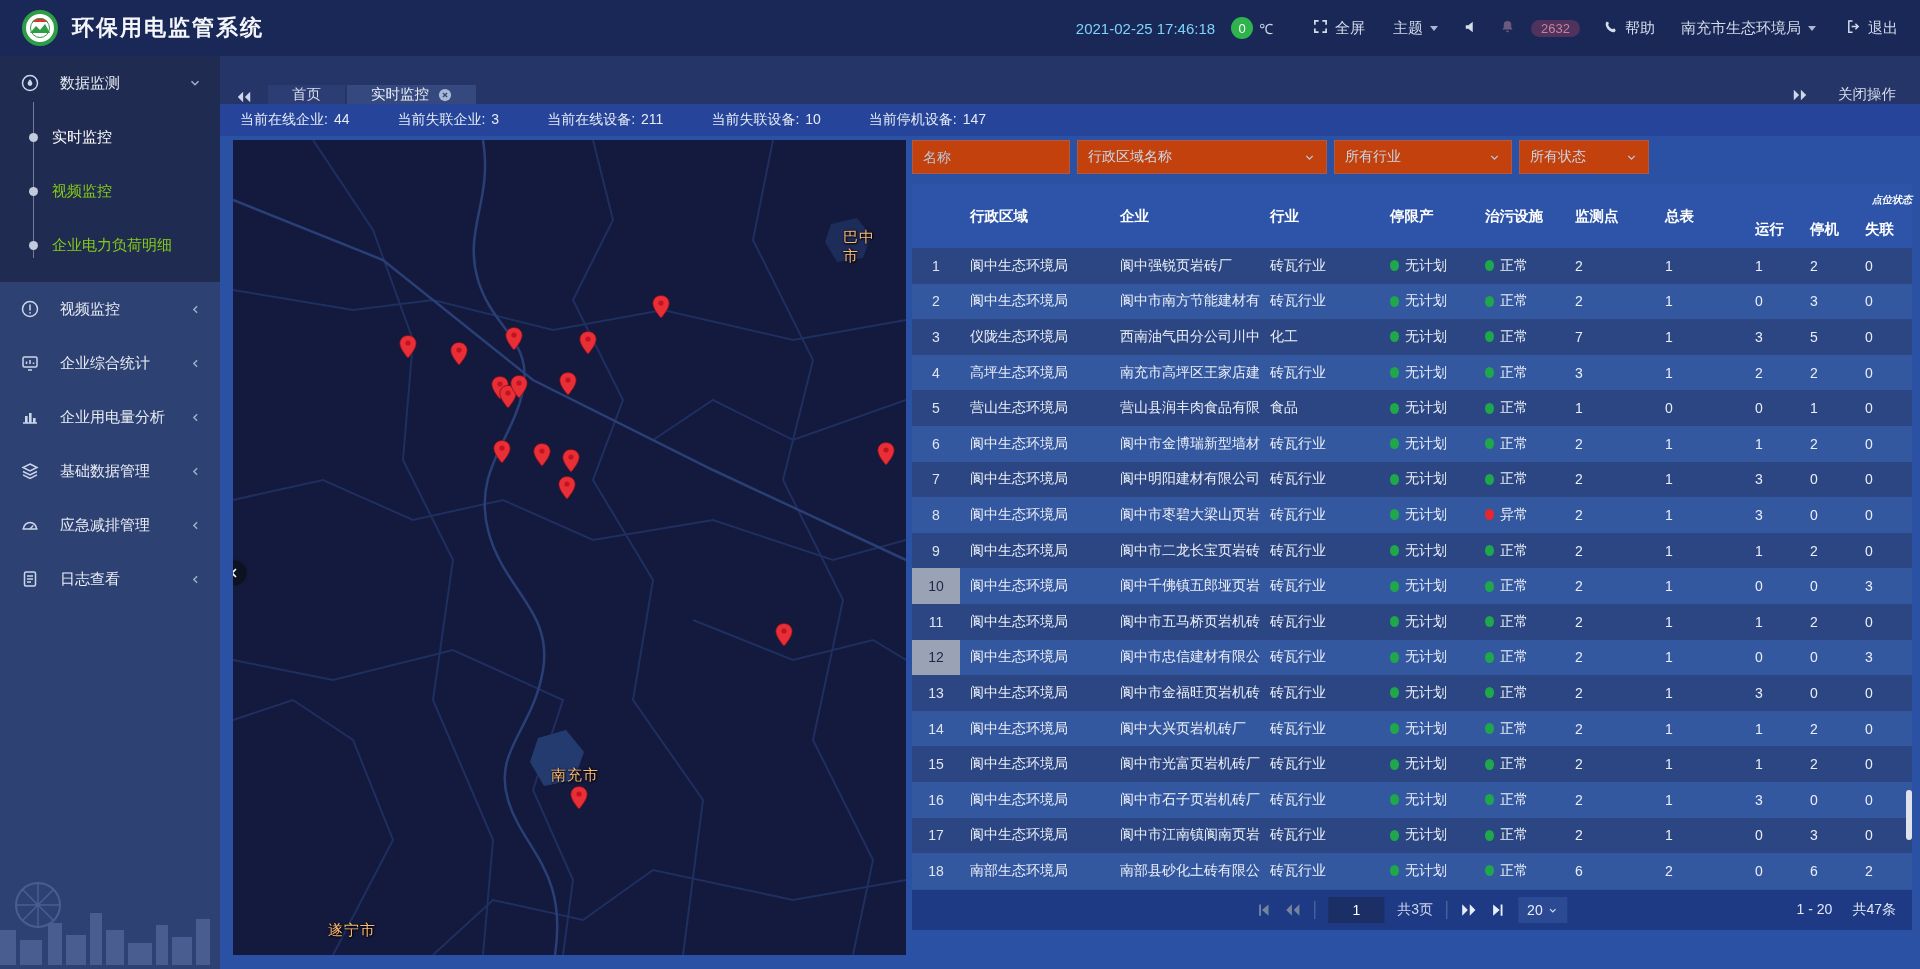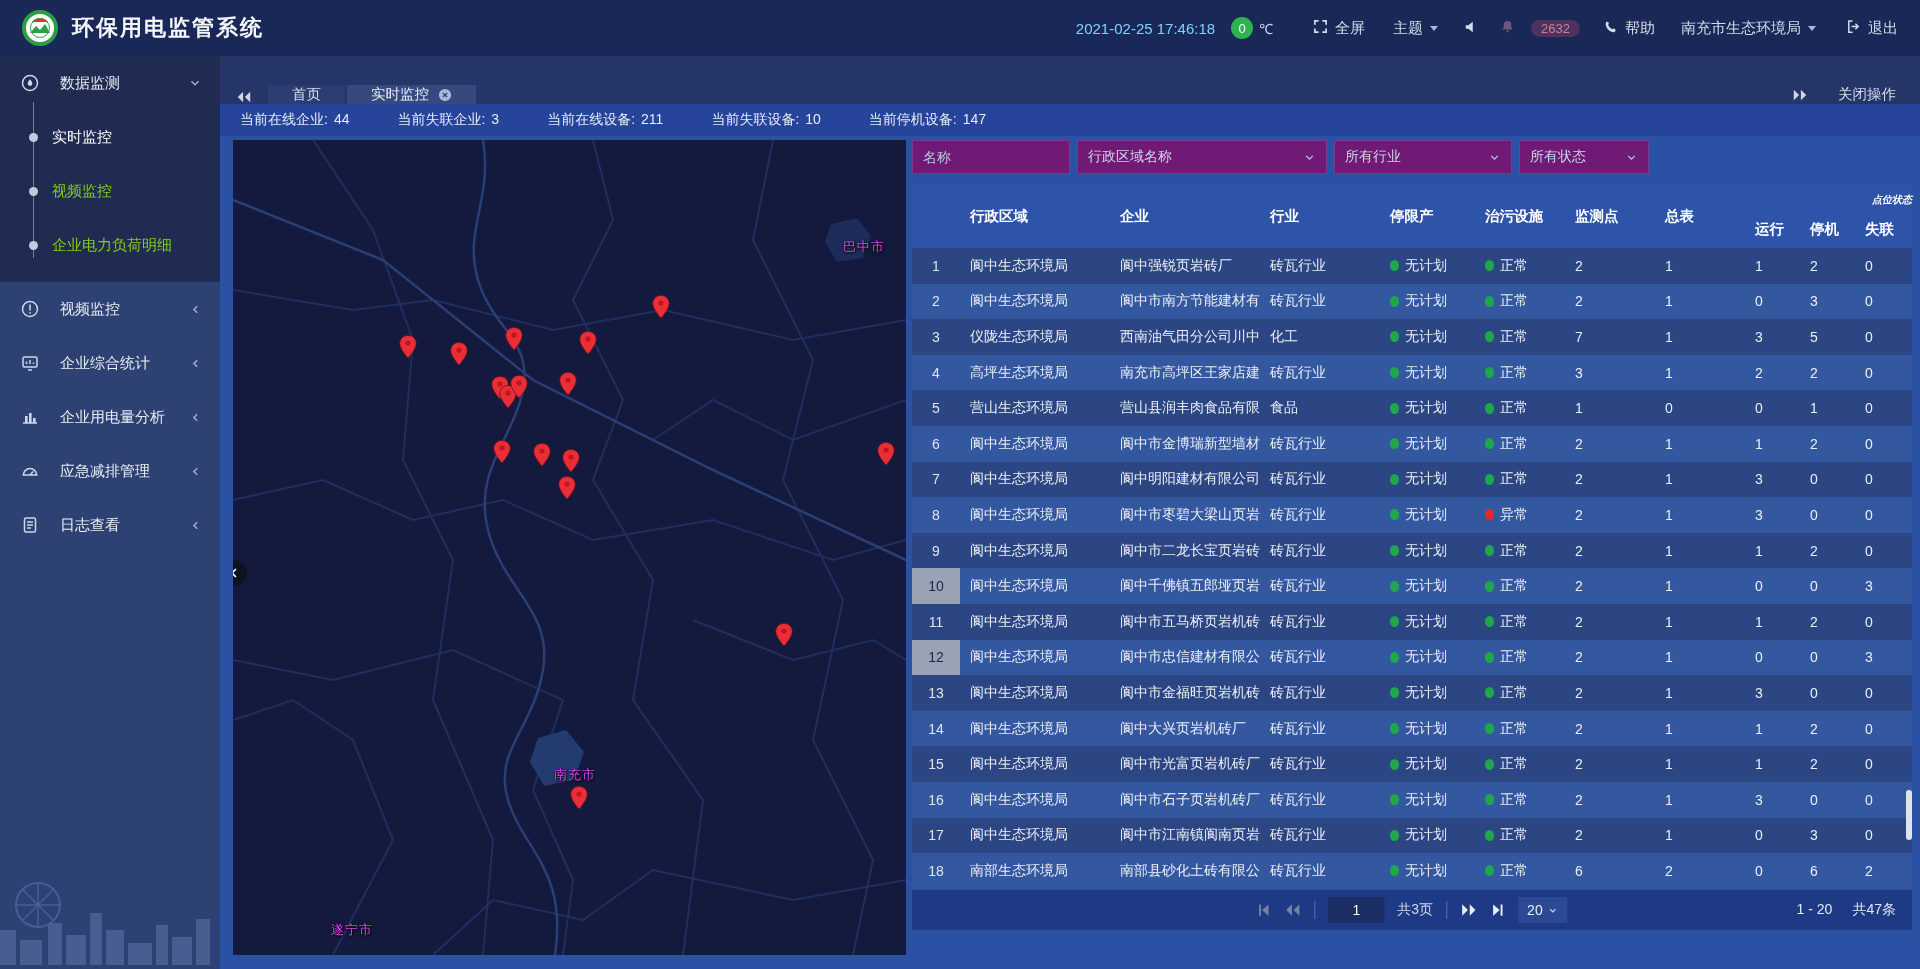--- a/index.html
+++ b/index.html
@@ -53,31 +53,31 @@
              font-size:14.5px; color:#d6ddeb; }
 
   .content { flex:1; background:#2b51a4; display:flex; flex-direction:column; min-height:0; }
   .statsbar { height:32px; background:#26459a; display:flex; align-items:center; gap:48px;
               padding:0 20px; font-size:14px; color:#e6ebf4; }
   .stat { display:flex; gap:6px; }
   .content-row { flex:1; display:flex; padding:4px 8px 14px 13px; min-height:0; }
 
   
   .map { width:673px; height:815px; background:#131a3e; position:relative; flex-shrink:0; overflow:hidden; }
-  .map-label { position:absolute; font-size:13px; color:#d946ef; letter-spacing:1px;
+  .map-label { position:absolute; font-size:15px; color:#fdba74; letter-spacing:1px;
                text-shadow:0 1px 2px #000, 1px 0 2px #000; transform:translate(-50%,-50%); }
   .pin { position:absolute; width:18px; height:24px; margin-left:-9px; margin-top:-22px; }
   .collapse-handle { position:absolute; left:222px; top:525px; width:24px; height:24px; border-radius:50%;
                      background:#0d1120; display:flex; align-items:center; justify-content:center;
                      z-index:6; cursor:pointer; box-shadow:0 0 3px rgba(0,0,0,.6); }
 
   
   .right-panel { flex:1; margin-left:6px; display:flex; flex-direction:column; min-width:0; }
   .filters { display:flex; gap:7px; height:34px; margin-bottom:10px; }
-  .fbox { background:#701a75; border:1px solid rgba(125,155,215,.28); display:flex; align-items:center;
+  .fbox { background:#c2410c; border:1px solid rgba(125,155,215,.28); display:flex; align-items:center;
           padding:0 10px; font-size:14px; color:#ccd6e8; }
   .fbox input { background:transparent; border:none; outline:none; color:#dfe6f2; font-size:14px;
                 width:100%; font-family:inherit; }
   .fbox input::placeholder { color:#b9c6de; }
   .f-name{width:158px;} .f-region{width:250px;} .f-industry{width:178px;text-align:right;} .f-status{width:130px;}
   .fchev { margin-left:auto; display:flex; color:#b9c6de; }
 
   .table-wrap { position:relative;
     --cols:48px 150px 150px 120px 95px 90px 90px 90px 55px 55px 57px; }
   .thead { display:grid; grid-template-columns:var(--cols); background:#2d54a8; height:64px;
@@ -268,20 +268,35 @@
           </svg>
         </span>
         <span>企业用电量分析</span>
         <span class="chev">
           <svg width="13" height="13" viewBox="0 0 16 16" fill="none" stroke="#9fb0cf" stroke-width="1.8">
               <path d="M10 4 6 8l4 4"></path>
             </svg>
         </span>
       </div>
 
+      <div class="menu-item">
+        <span class="mi-icon">
+          <svg width="20" height="20" viewBox="0 0 20 20" fill="none" stroke="#ccd6ea" stroke-width="1.5">
+            <path d="M10 3l7 3.5-7 3.5-7-3.5z"></path>
+              <path d="M3 10.5l7 3.5 7-3.5"></path>
+              <path d="M3 13.8l7 3.5 7-3.5"></path>
+          </svg>
+        </span>
+        <span>基础数据管理</span>
+        <span class="chev">
+          <svg width="13" height="13" viewBox="0 0 16 16" fill="none" stroke="#9fb0cf" stroke-width="1.8">
+              <path d="M10 4 6 8l4 4"></path>
+            </svg>
+        </span>
+      </div>
 
       <div class="menu-item">
         <span class="mi-icon">
           <svg width="20" height="20" viewBox="0 0 20 20" fill="none" stroke="#ccd6ea" stroke-width="1.5">
             <path d="M3.5 14a6.5 6.5 0 0 1 13 0"></path>
               <path d="M10 14l3.2-3.6"></path>
               <path d="M2.5 14h15"></path>
           </svg>
         </span>
         <span>应急减排管理</span>

